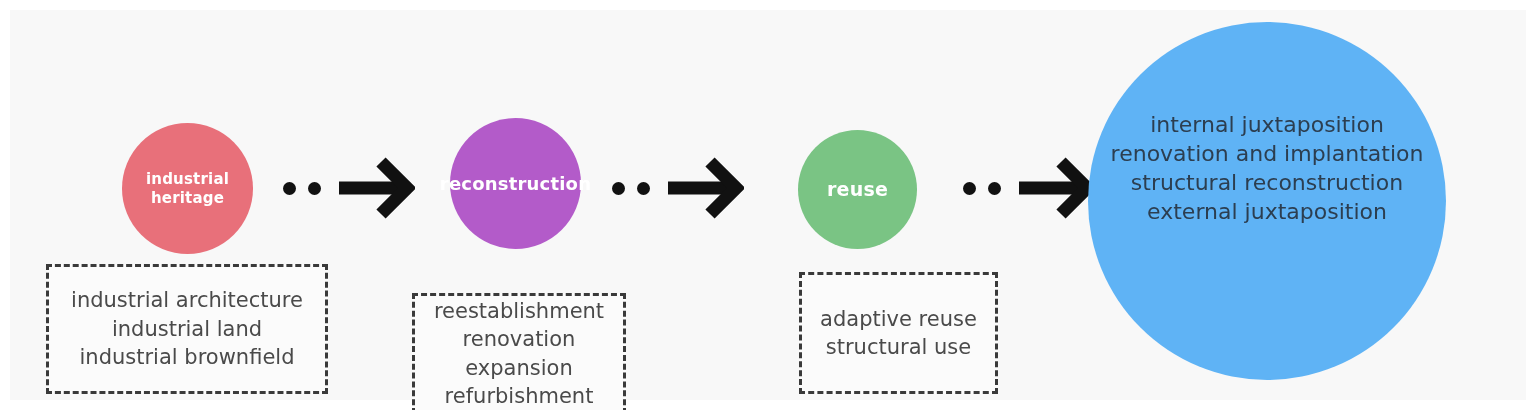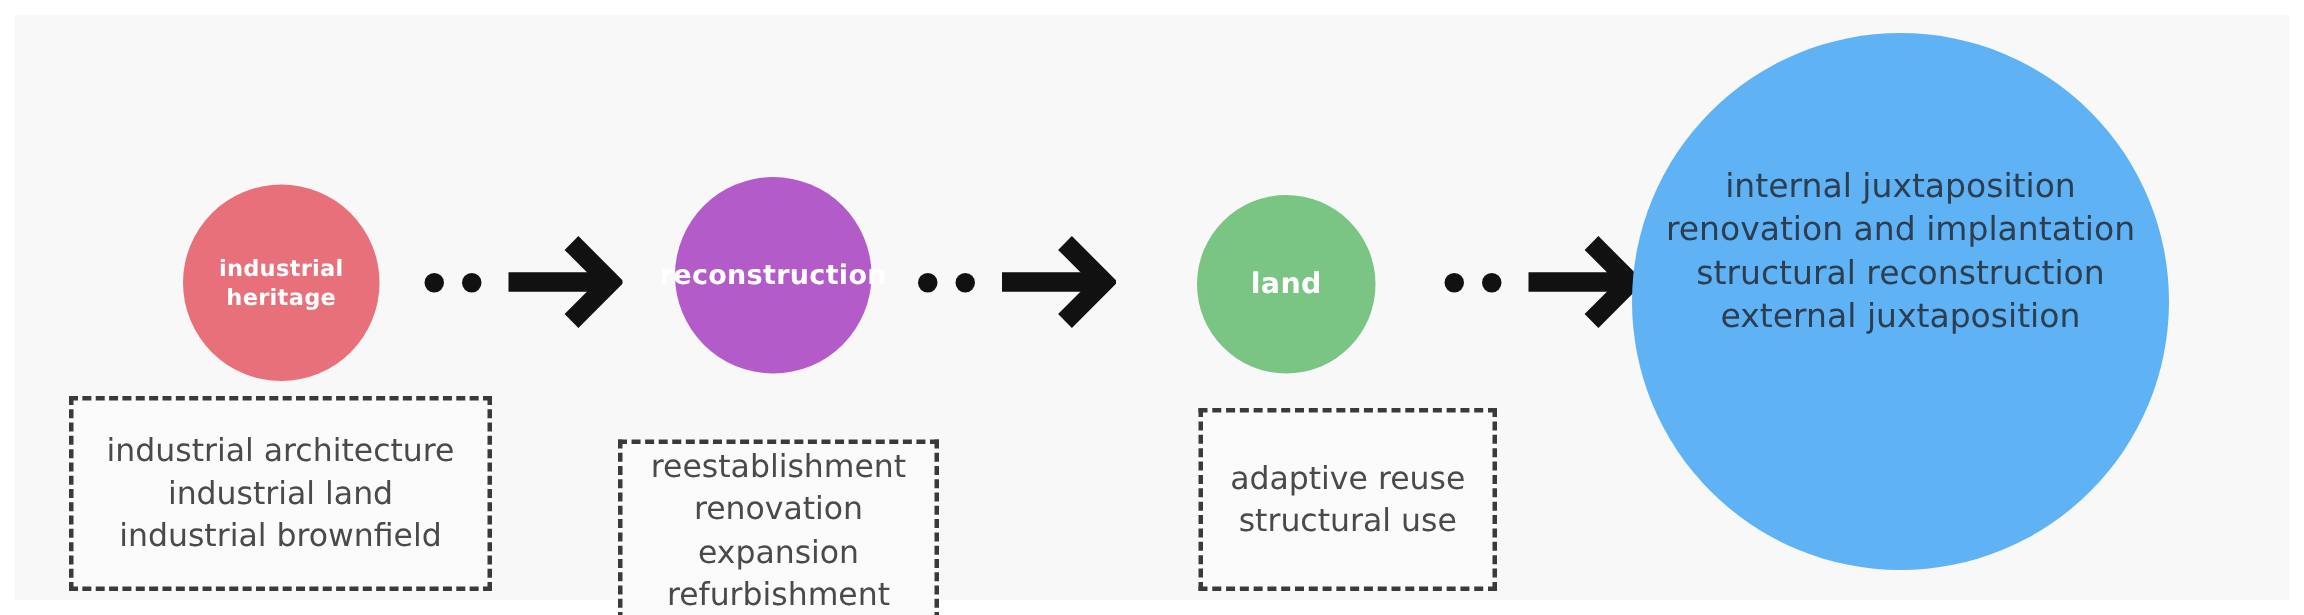--- a/index.html
+++ b/index.html
@@ -181,21 +181,21 @@
   <div class="connector" id="connector-2">
     <span class="dot"></span>
     <span class="dot"></span>
     <svg class="arrow-svg" width="78" height="70" viewBox="0 0 78 70">
       <line x1="2" y1="35" x2="62" y2="35" stroke="#111111" stroke-width="13" stroke-linecap="butt"></line>
       <polyline points="44,9 70,35 44,61" fill="none" stroke="#111111" stroke-width="13" stroke-linecap="butt" stroke-linejoin="miter"></polyline>
     </svg>
   </div>
 
   <div class="circle" id="circle-3" style="background:#7ac484;">
-    <span class="circle-label">land</span>
+    <span class="circle-label">reuse</span>
   </div>
 
   <div class="dashed-box" id="box-3">
     <div class="box-list">
       <div>adaptive reuse</div>
       <div>structural use</div>
     </div>
   </div>
 
   <div class="connector" id="connector-3">

